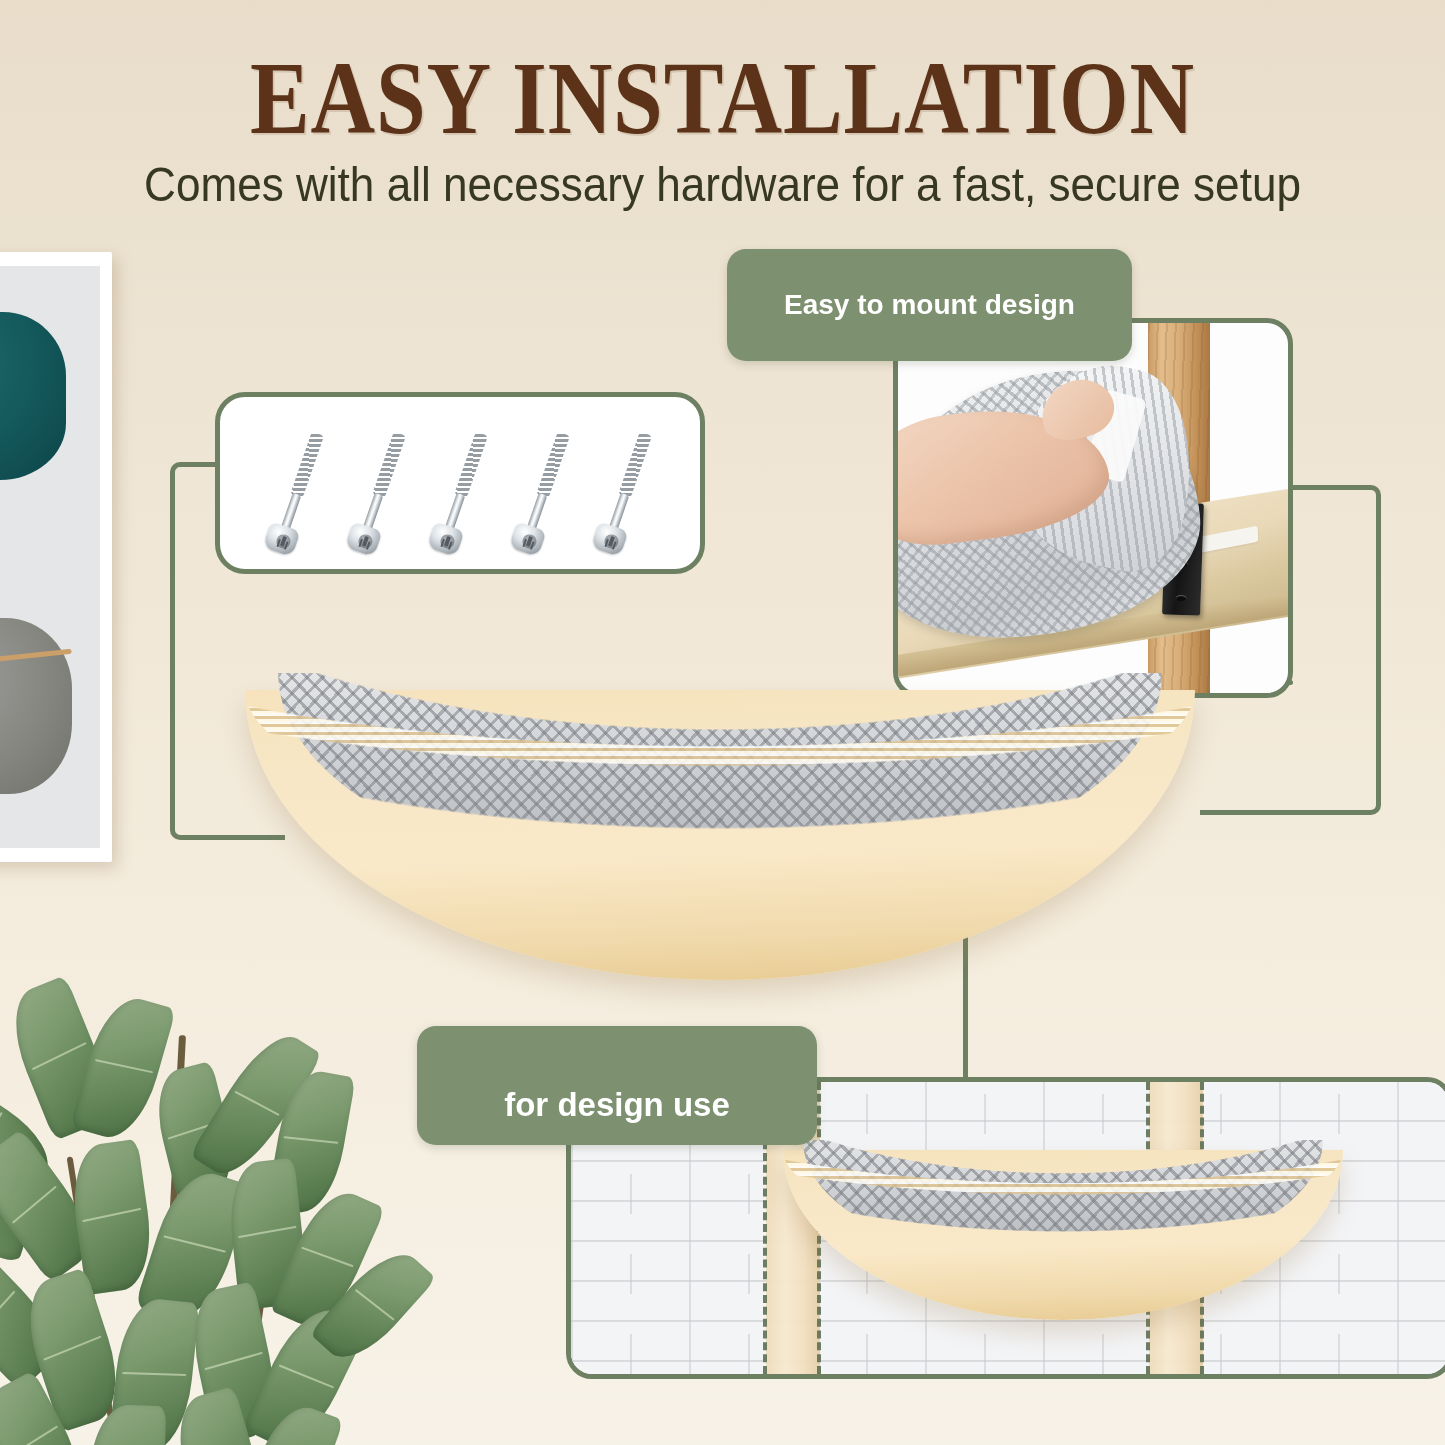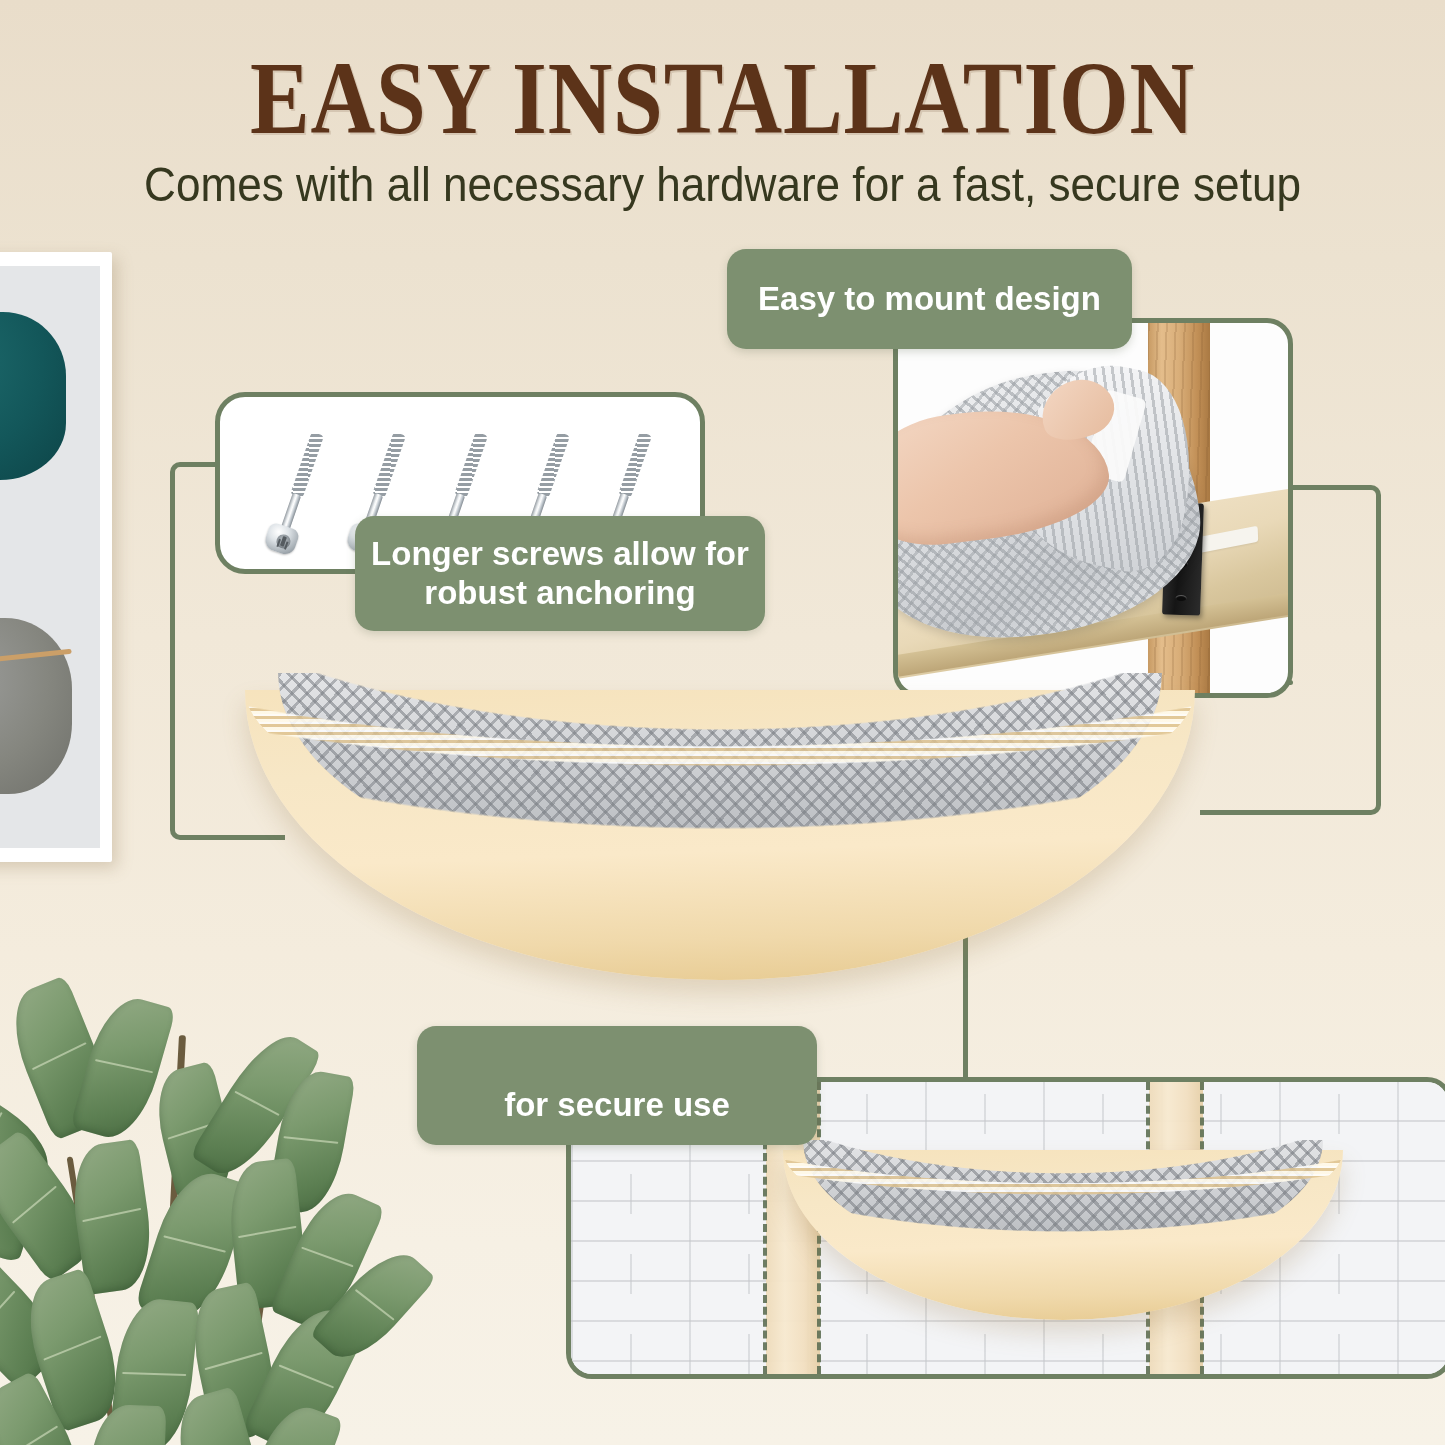--- a/index.html
+++ b/index.html
@@ -271,21 +271,21 @@
   .stem{position:absolute;background:#6b5c3f;border-radius:3px;}
 
   
   .pill{
     position:absolute;background:#7d9070;border-radius:19px;
     color:#ffffff;font-weight:700;text-align:center;
     display:flex;align-items:center;justify-content:center;
     box-shadow:0 3px 8px rgba(80,95,70,.22);
     line-height:1.16;
   }
-  #pill-mount{left:727px;top:249px;width:405px;height:100px;font-size:33px;}
+  #pill-mount{left:727px;top:249px;width:405px;height:112px;font-size:28px;}
   #pill-screws{left:355px;top:516px;width:410px;height:115px;font-size:33px;padding:0 14px;box-sizing:border-box;}
   #pill-sturdy{left:417px;top:1026px;width:400px;height:119px;font-size:33px;padding:0 14px;box-sizing:border-box;}
 </style>
 </head>
 <body>
 
 <div id="stage">
 
   <div class="title">EASY INSTALLATION</div>
   <div class="subtitle">Comes with all necessary hardware for a fast, secure setup</div>
@@ -404,25 +404,20 @@
     <div class="leaf" style="left:58px;top:404px;width:70px;height:130px;transform:rotate(-28deg);"></div>
     <div class="leaf" style="left:150px;top:430px;width:74px;height:136px;transform:rotate(2deg);"></div>
     <div class="leaf" style="left:244px;top:418px;width:70px;height:134px;transform:rotate(-16deg);"></div>
     <div class="leaf" style="left:318px;top:430px;width:66px;height:128px;transform:rotate(20deg);"></div>
   </div>
 
   <div class="pill" id="pill-mount">
     <span>Easy to mount design</span>
   </div>
 
-  <div class="pill" id="pill-screws">
-    <span>
-      <span>Longer screws allow for</span><br><span>robust anchoring</span>
-    </span>
-  </div>
 
   <div class="pill" id="pill-sturdy">
     <span>
-      <br><span>for secure use</span>
+      <br><span>for design use</span>
     </span>
   </div>
 
 </div>
 
 </body></html>

